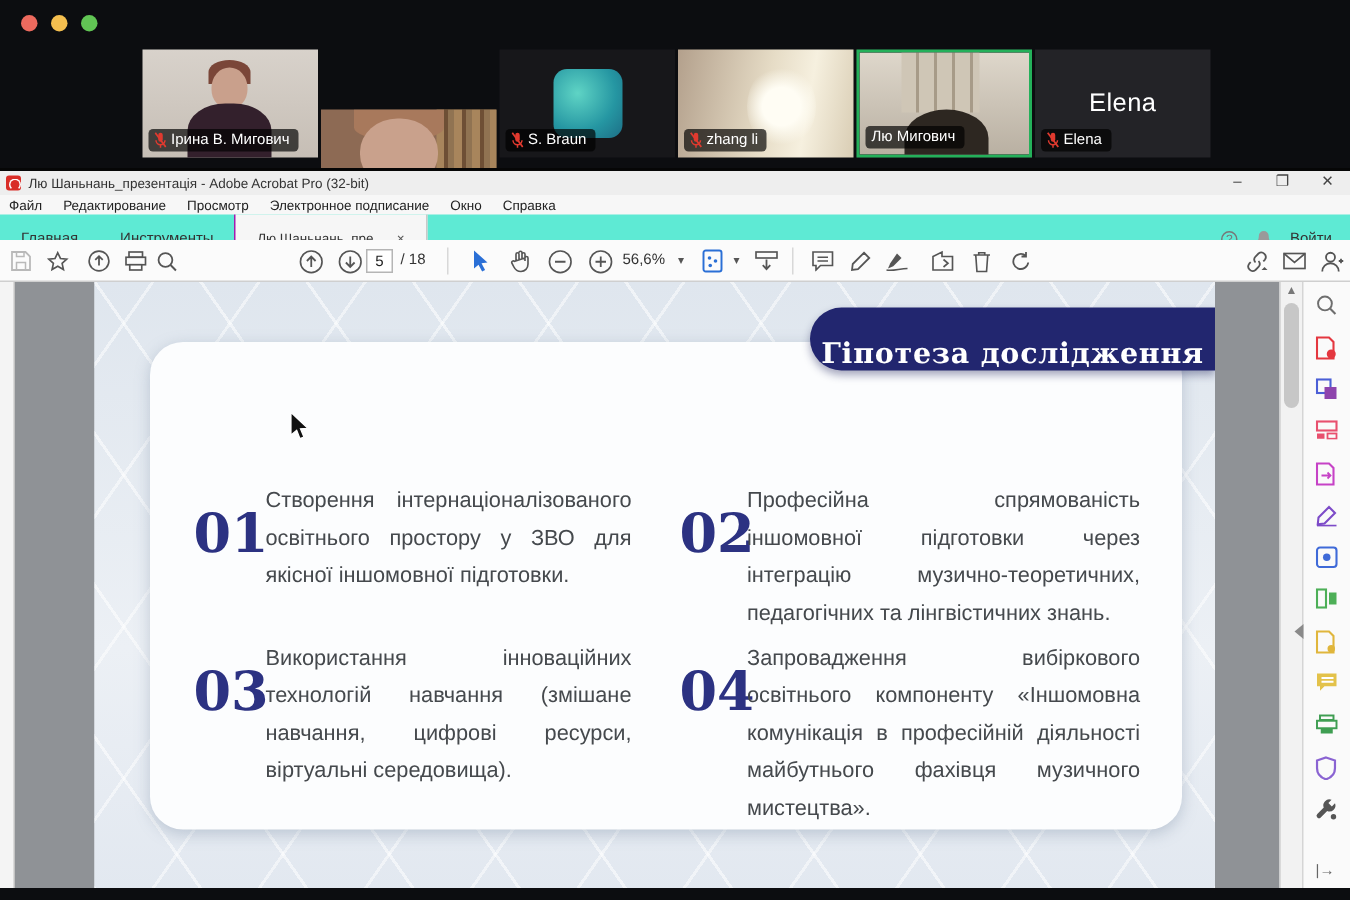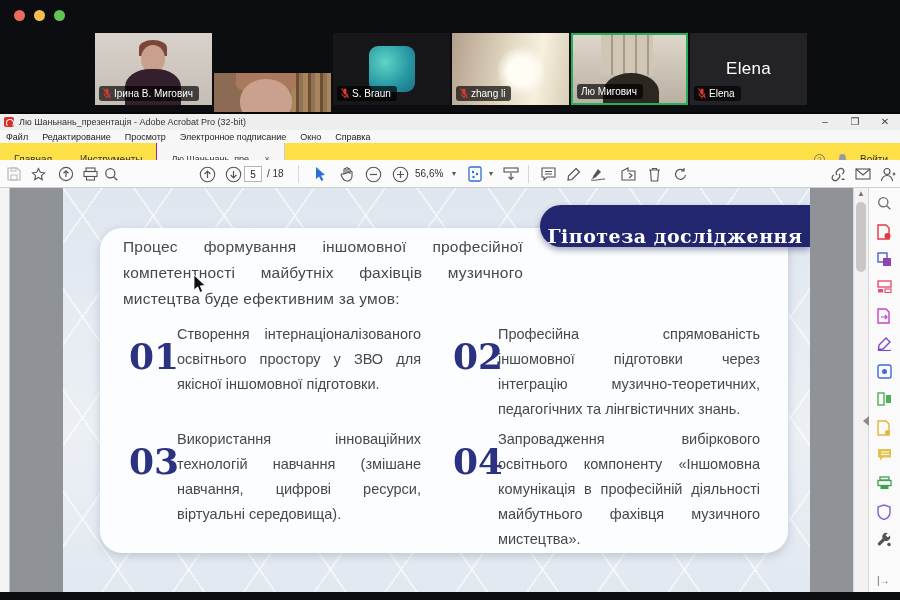--- a/index.html
+++ b/index.html
@@ -47,21 +47,21 @@
   
   #acrobat { position:absolute; left:0; top:112px; width:900px; height:480px; background:#f5f5f5; border-top:2px solid #060606; }
   #titlebar { position:absolute; left:0; top:0; width:900px; height:16px; background:#eeeeee; display:flex; align-items:center; }
   .appico { width:10px; height:10px; margin:0 5px 0 4px; background:#d92d27; border-radius:2px; position:relative; flex:none;}
   .appico::after{content:"";position:absolute;left:2px;top:2px;width:6px;height:6px;border-radius:50%;border:1.5px solid #fff;border-bottom-color:transparent;}
   #win-title { font-size:9px; color:#333; }
   #win-controls { margin-left:auto; display:flex; align-items:center; gap:0; }
   #win-controls span{ width:30px; text-align:center; font-size:10px; color:#444; line-height:16px;}
   #menubar { position:absolute; left:0; top:16px; width:900px; height:13px; background:#f7f7f7; display:flex; gap:14px; padding-left:6px; align-items:center;}
   #menubar span { font-size:9px; color:#222; white-space:nowrap; }
-  #tabbar { position:absolute; left:0; top:29px; width:900px; height:32px; background:#fde047; display:flex; align-items:stretch; }
+  #tabbar { position:absolute; left:0; top:29px; width:900px; height:32px; background:#5eead4; display:flex; align-items:stretch; }
   .tab { font-size:10px; color:#333; display:flex; align-items:center; padding:0 14px; }
   .tab.doc { background:#f6f6f6; border-left:1px solid #a21caf; border-right:1px solid #c9c9c9; font-size:9px; gap:8px; }
   .tab.doc .x { color:#555; font-size:9px; }
   #tabbar-right { margin-left:auto; display:flex; align-items:center; gap:12px; padding-right:12px; }
   .help-circ { width:11px; height:11px; border:1px solid #777; border-radius:50%; font-size:8px; color:#777;
                display:flex; align-items:center; justify-content:center; }
   #signin { font-size:10px; color:#333; }
 
   #toolbar { position:absolute; left:0; top:46px; width:900px; height:28px; background:#fbfbfb; border-bottom:1px solid #cfcfcf; }
   .tbi { position:absolute; top:5px; width:18px; height:18px; display:flex; align-items:center; justify-content:center; }
@@ -378,21 +378,20 @@
     </div>
 
     <div id="docarea">
       <div id="navpane"></div>
 
       <div id="page">
         <div id="card"></div>
         <div id="banner">
           <span>Гіпотеза дослідження</span>
         </div>
-        <div id="intro">Процес формування іншомовної професійної компетентності майбутніх фахівців музичного мистецтва буде ефективним за умов:</div>
 
         <div class="itemnum" id="num1">01</div>
         <div class="itemtxt" id="txt1">Створення інтернаціоналізованого освітнього простору у ЗВО для якісної іншомовної підготовки.</div>
         <div class="itemnum" id="num2">02</div>
         <div class="itemtxt" id="txt2">Професійна спрямованість іншомовної підготовки через інтеграцію музично-теоретичних, педагогічних та лінгвістичних знань.</div>
         <div class="itemnum" id="num3">03</div>
         <div class="itemtxt" id="txt3">Використання інноваційних технологій навчання (змішане навчання, цифрові ресурси, віртуальні середовища).</div>
         <div class="itemnum" id="num4">04</div>
         <div class="itemtxt" id="txt4">Запровадження вибіркового освітнього компоненту «Іншомовна комунікація в професійній діяльності майбутнього фахівця музичного мистецтва».</div>
       </div>

